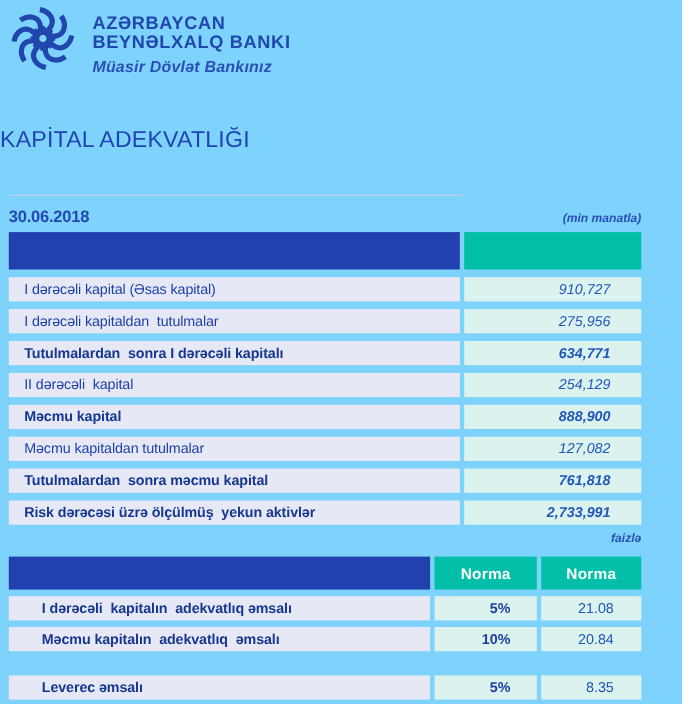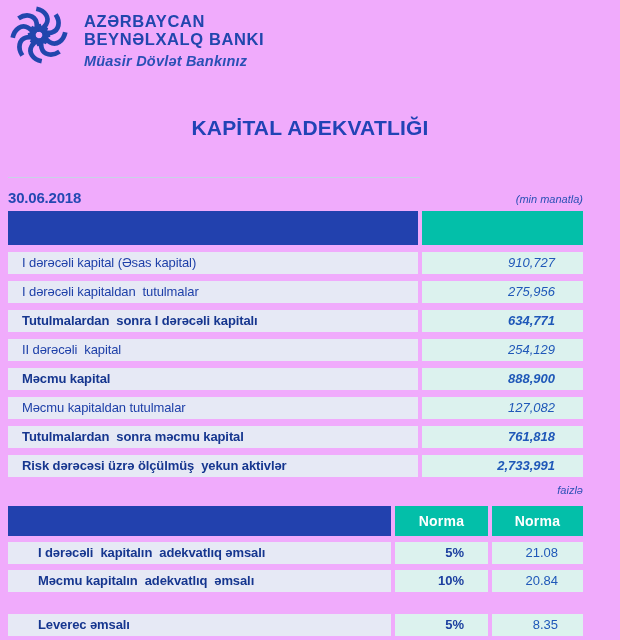--- a/index.html
+++ b/index.html
@@ -1,33 +1,33 @@
 <!DOCTYPE html>
 <html><head>
 <meta charset="utf-8">
 <style>
   html,body{margin:0;padding:0;background:#ffffff;}
   body{width:620px;height:640px;overflow:hidden;font-family:"Liberation Sans",sans-serif;}
-  .page{position:relative;width:620px;height:640px;background:#f0abfc;}
+  .page{position:relative;width:620px;height:640px;background:#7dd3fc;}
 
   
   .logo-wrap{position:absolute;top:5px;left:10px;display:flex;align-items:flex-start;}
   .logo-icon{width:58px;height:60px;flex:0 0 58px;}
   .logo-text{margin-left:16px;padding-top:7px;}
   .brand-line{font-size:16.5px;font-weight:700;letter-spacing:0.6px;color:#2146ad;line-height:18px;white-space:pre;}
   .tagline{margin-top:5px;font-size:14.5px;font-style:italic;font-weight:600;color:#2a50b5;letter-spacing:0.2px;}
 
   
-  .title{position:absolute;top:116px;left:0;width:620px;text-align:center;
-         font-size:21px;font-weight:700;letter-spacing:0.2px;color:#2143b5;}
+  .title{position:absolute;top:116px;left:0;width:620px;
+         font-size:21px;font-weight:400;letter-spacing:0.2px;color:#2143b5;}
 
   
   .rule{position:absolute;top:177px;left:8px;width:412px;height:1px;background:#c9d1e6;}
   .date{position:absolute;top:189px;left:8px;font-size:15px;font-weight:700;color:#2348b2;letter-spacing:-0.2px;}
-  .note{font-size:11px;font-style:italic;font-weight:400;color:#2a50b5;}
+  .note{font-size:11px;font-style:italic;font-weight:700;color:#2a50b5;}
   .unit-note{position:absolute;top:193px;right:37px;}
   .pct-note{position:absolute;top:484px;right:37px;}
 
   
   .tbl{position:absolute;left:8px;width:575px;}
   .tbl1{top:211px;}
   .tbl2{top:506px;}
   .row{display:flex;}
   .cell{box-sizing:border-box;}
   .lav{background:#e6e9f5;}

